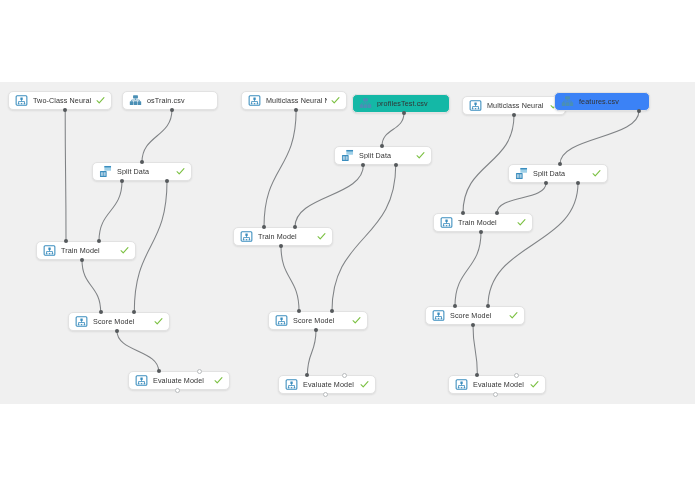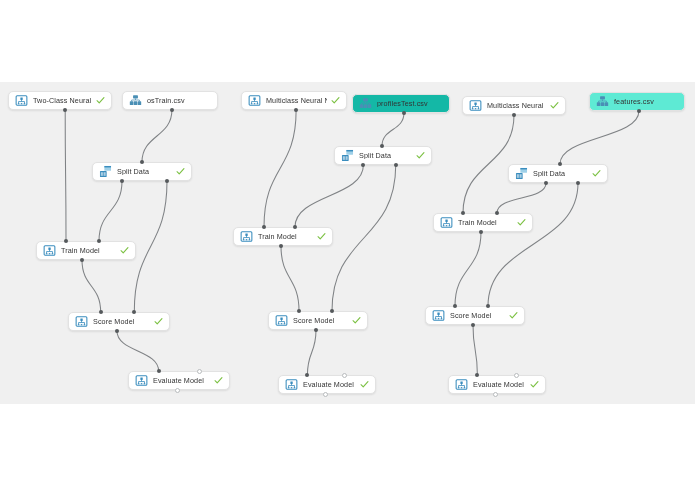--- a/index.html
+++ b/index.html
@@ -272,21 +272,21 @@
           <rect x="3.5" y="11.2" width="1.9" height="1.5" fill="#3a8dbe"></rect>
           <rect x="7.1" y="11.2" width="1.9" height="1.5" fill="#3a8dbe"></rect>
           <rect x="10.7" y="11.2" width="1.9" height="1.5" fill="#3a8dbe"></rect>
         </svg>
         <span class="node-label">Multiclass Neural Network</span>
         <svg viewBox="0 0 12 12" class="node-check">
           <path d="M1.4 6.3 L4.3 9.2 L10.6 2.1" fill="none" stroke="#7cc143" stroke-width="1.5" stroke-linecap="round" stroke-linejoin="round"></path>
         </svg>
       </div>
       <div class="port" style="left: 514px; top: 115px; background: rgb(85, 89, 92);"></div>
-      <div class="node" style="left: 589px; top: 92px; width: 96px; height: 19px; background: #5eead4; border-color: rgb(226, 226, 226);">
+      <div class="node" style="left: 554px; top: 92px; width: 96px; height: 19px; background: #3b82f6; border-color: rgb(226, 226, 226);">
         <svg viewBox="0 0 16 16" class="node-icon">
           <rect x="5" y="1.5" width="6" height="4" rx="0.8" fill="#4a8fb5"></rect>
           <rect x="1" y="9" width="4.4" height="4.6" rx="0.7" fill="#4a8fb5"></rect>
           <rect x="5.8" y="9" width="4.4" height="4.6" rx="0.7" fill="#4a8fb5"></rect>
           <rect x="10.6" y="9" width="4.4" height="4.6" rx="0.7" fill="#4a8fb5"></rect>
           <path d="M8 5.5 V7.4 M3.2 9 V7.4 H12.8 V9" stroke="#4a8fb5" stroke-width="0.9" fill="none"></path>
         </svg>
         <span class="node-label">features.csv</span>
       </div>
       <div class="port" style="left: 638.92px; top: 111px; background: rgb(85, 89, 92);"></div>

